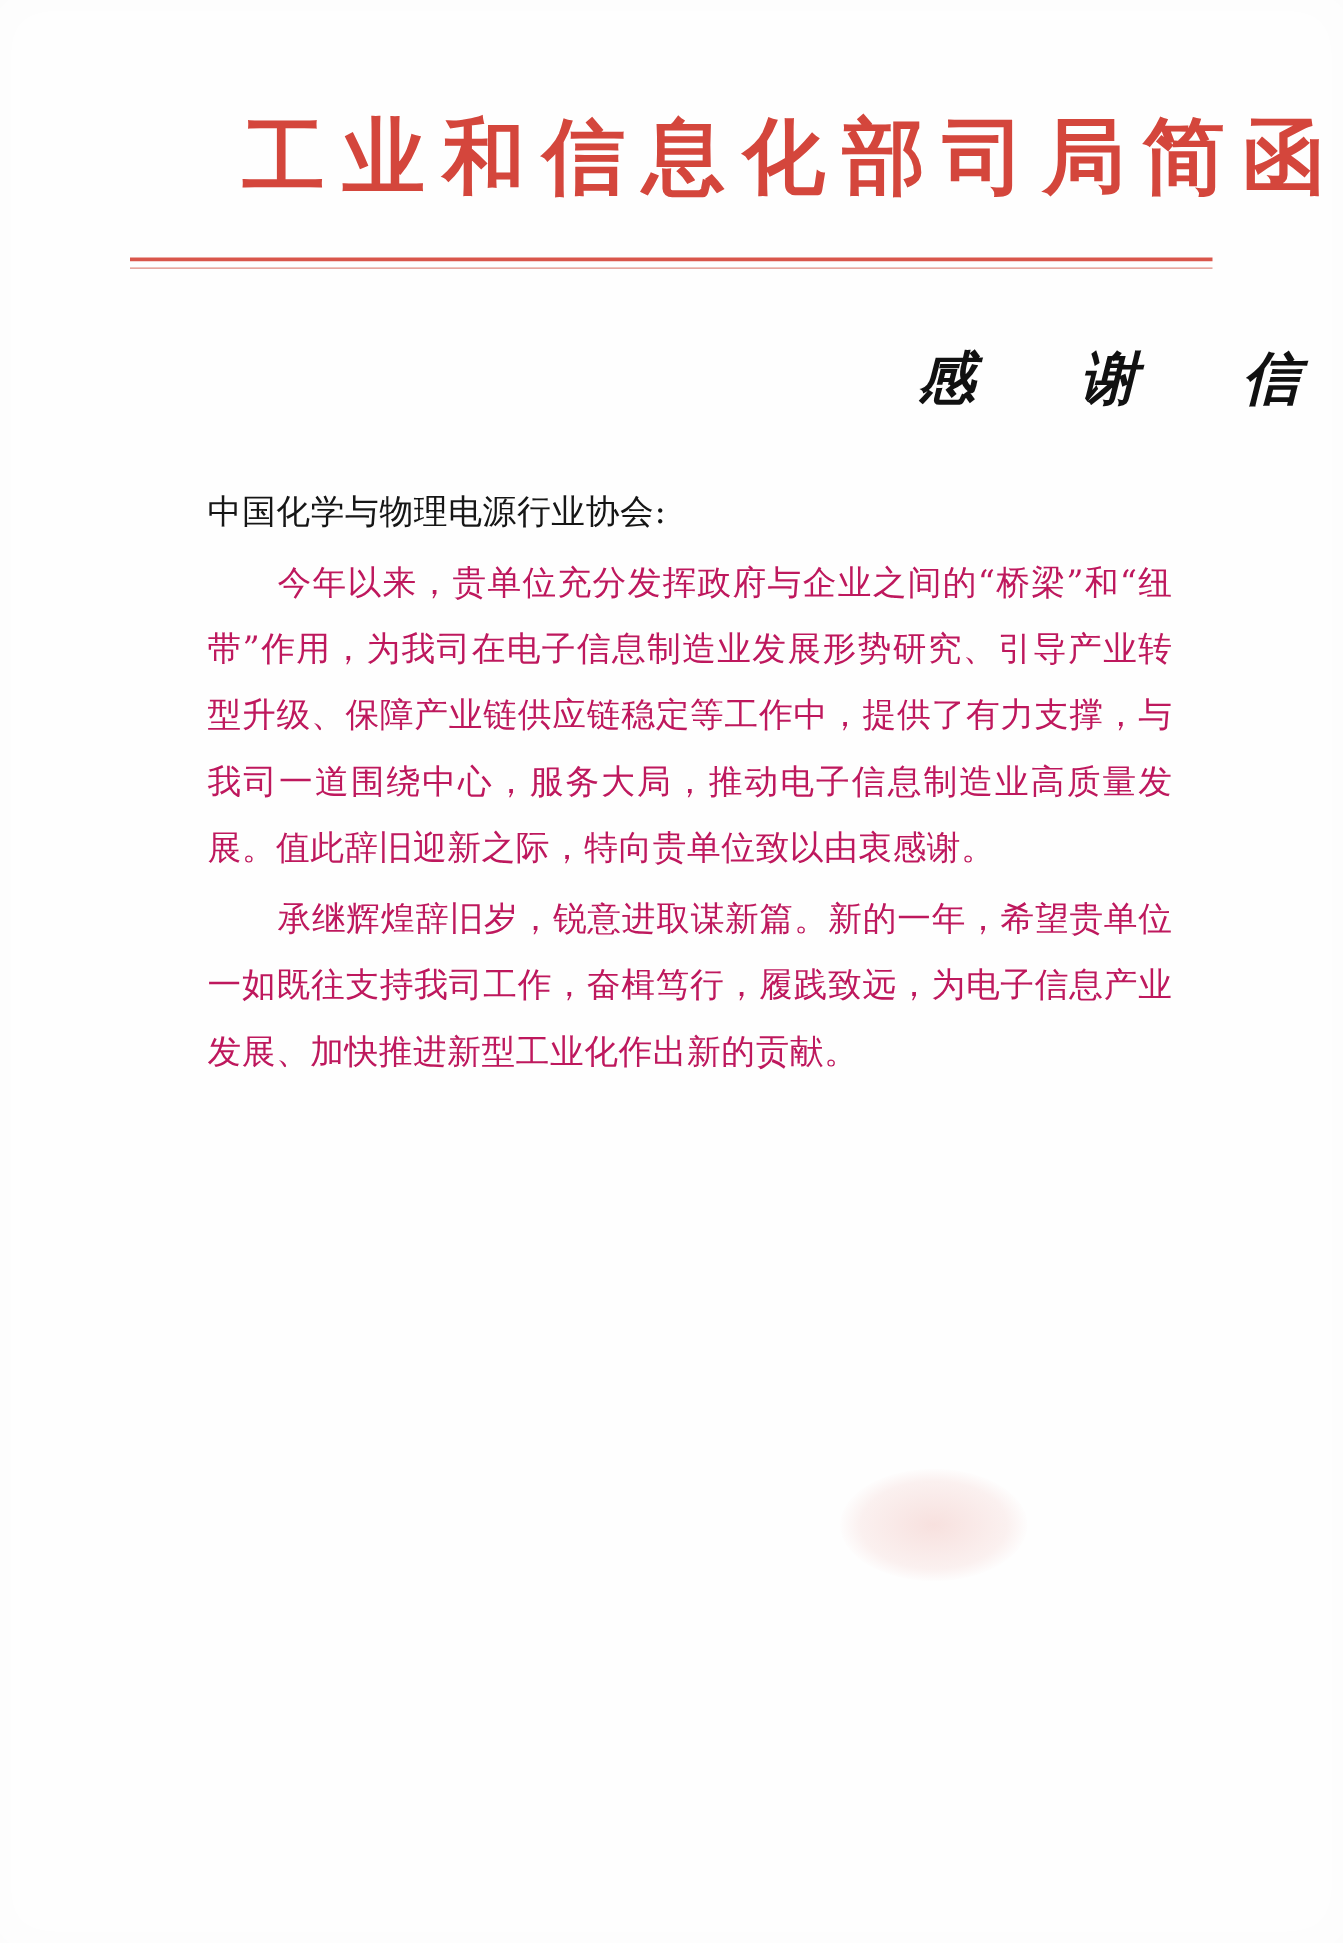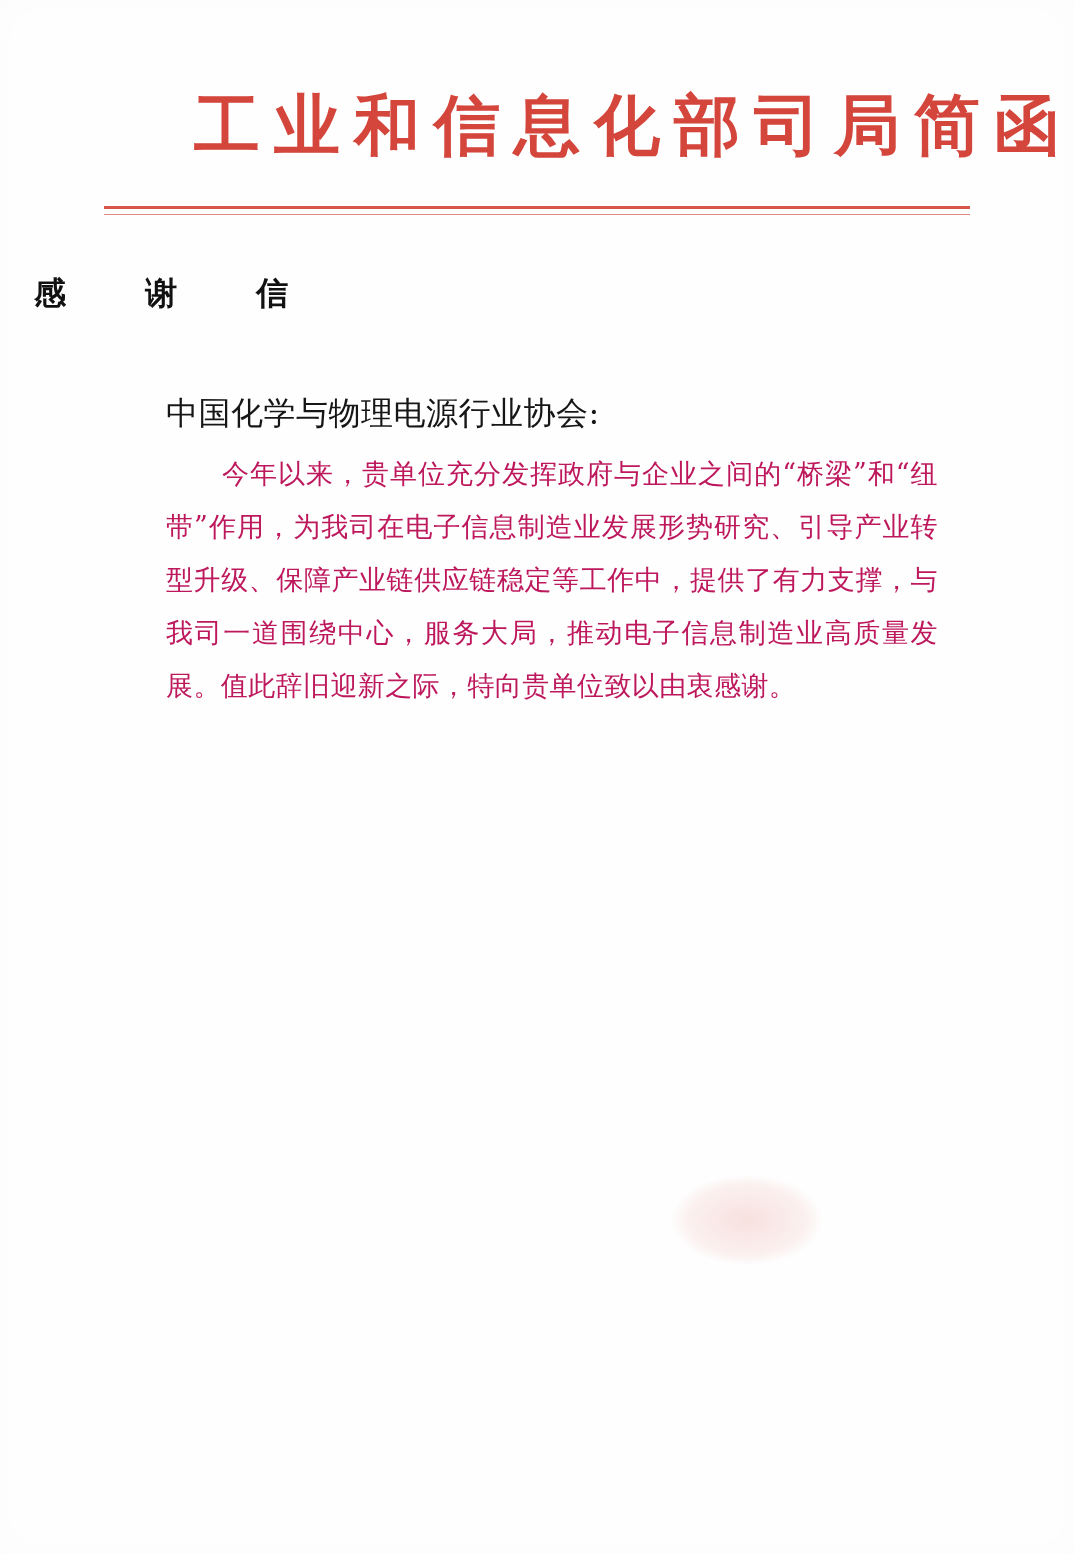--- a/index.html
+++ b/index.html
@@ -61,38 +61,39 @@
     background: #e08a80;
     width: 100%;
   }
 
   
   .doc-title {
     position: absolute;
     left: 0;
     top: 272px;
     width: 100%;
-    text-align: left;
+    text-align: right;
     font-family: "DejaVu Serif", "Liberation Serif", serif;
     font-weight: bold;
-    font-size: 32px;
+    font-size: 46px;
     letter-spacing: 34px;
     text-indent: 34px;
     color: #111111;
+    font-style: italic;
   }
 
   
   .body-area {
     position: absolute;
     left: 166px;
     top: 392px;
     width: 772px;
   }
   .salutation {
-    font-size: 32px;
+    font-size: 27px;
     line-height: 1.35;
     letter-spacing: 0.5px;
     color: #161616;
     margin-bottom: 12px;
   }
   .para {
     font-size: 27px;
     line-height: 53px;
     letter-spacing: 0.4px;
     text-align: justify;
@@ -137,17 +138,18 @@
   </div>
 
   <div class="doc-title">感 谢 信</div>
 
   <div class="body-area">
     <div class="salutation">中国化学与物理电源行业协会:</div>
 
     <p class="para">今年以来，贵单位充分发挥政府与企业之间的“桥梁”和“纽带”作用，为我司在电子信息制造业发展形势研究、引导产业转型升级、保障产业链供应链稳定等工作中，提供了有力支撑，与我司一道围绕中心，服务大局，推动电子信息制造业高质量发展。值此辞旧迎新之际，特向贵单位致以由衷感谢。</p>
 
 
+    <p class="para">承继辉煌辞旧岁，锐意进取谋新篇。新的一年，希望贵单位一如既往支持我司工作，奋楫笃行，履践致远，为电子信息产业发展、加快推进新型工业化作出新的贡献。</p>
   </div>
 
   <div class="seal-ghost"></div>
   <div class="edge-shade"></div>
 </div>
 
 </body></html>

